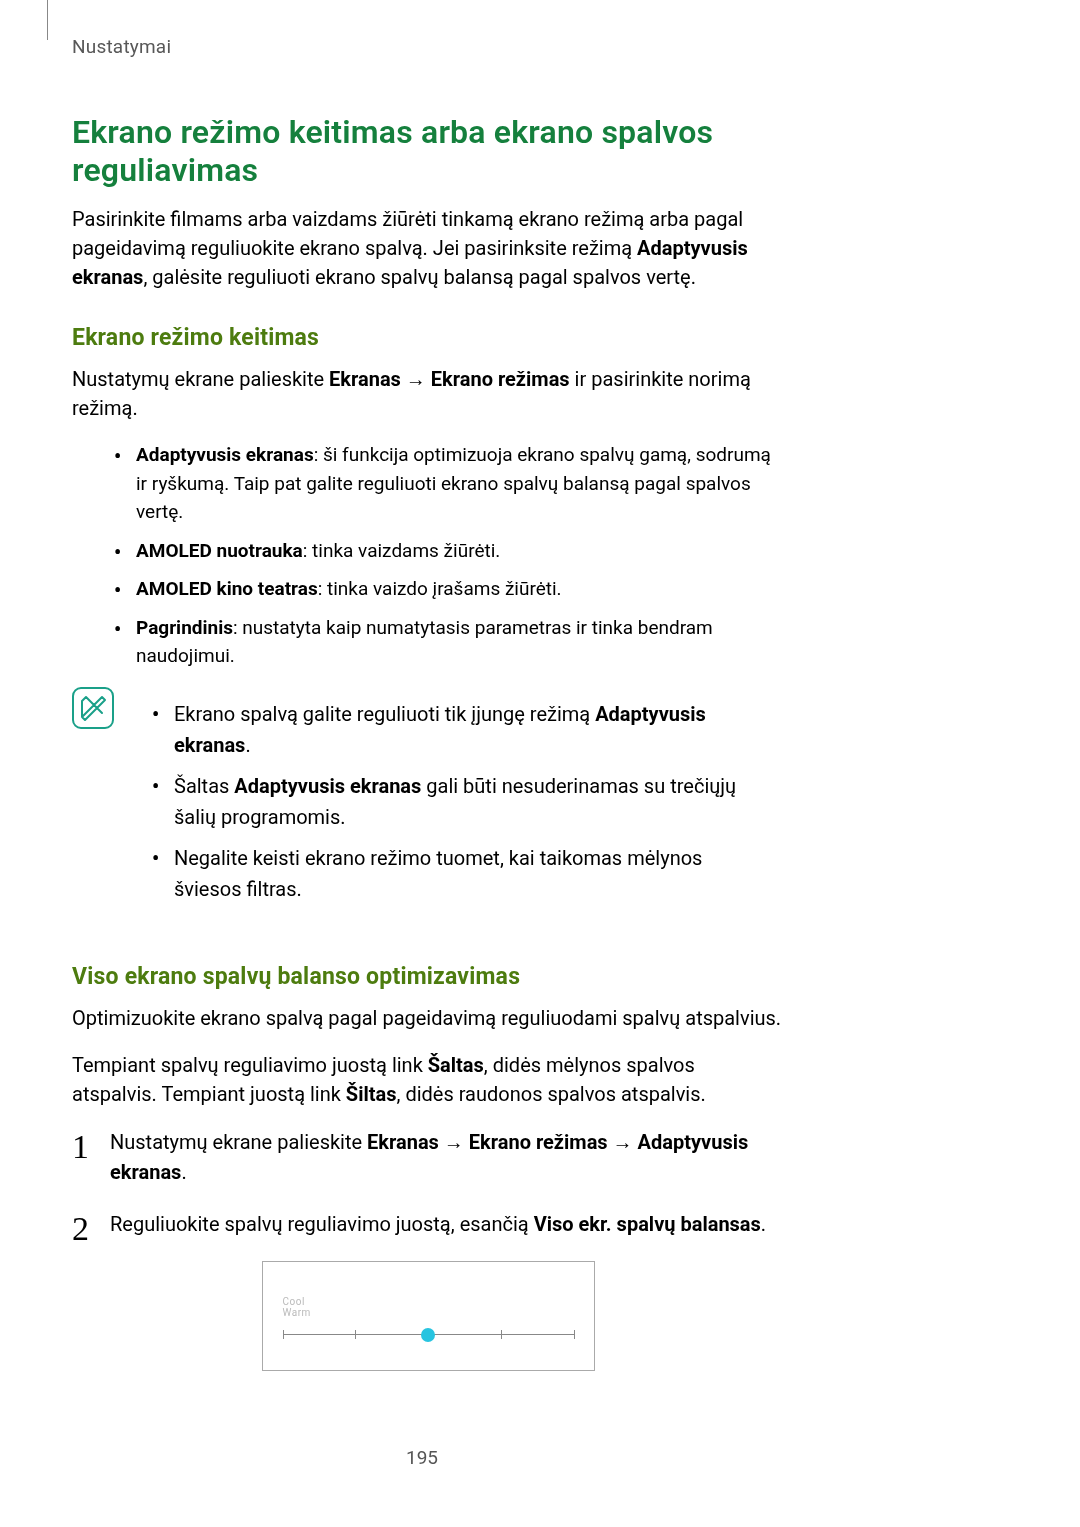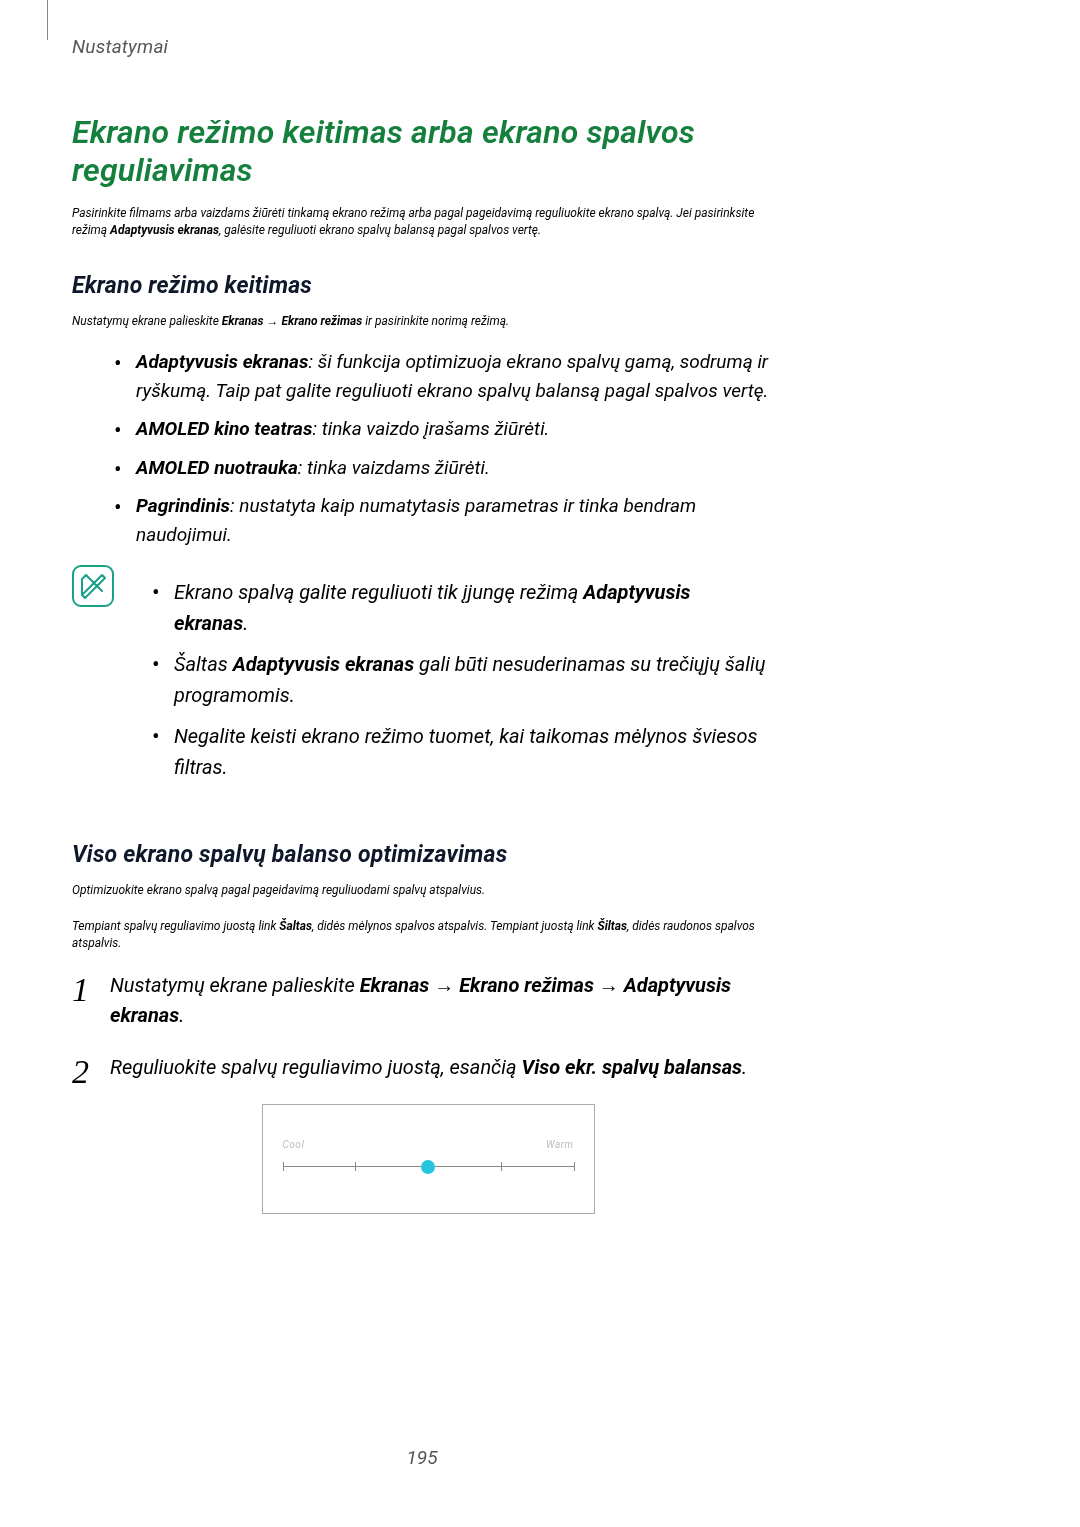--- a/index.html
+++ b/index.html
@@ -10,21 +10,20 @@
     background: #ffffff;
     font-family: -apple-system, BlinkMacSystemFont, "Segoe UI", Roboto, sans-serif;
     color: #000000;
   }
   .page {
     position: relative;
     width: 856px;
     height: 1527px;
     padding: 35px 72px 0 72px;
     box-sizing: border-box;
-    font-style: italic;
   }
   .left-margin-line {
     position: absolute;
     left: 47px;
     top: 0;
     width: 1px;
     height: 40px;
     background: #888;
   }
   .header {
@@ -34,29 +33,29 @@
     letter-spacing: 0.2px;
   }
   .h1 {
     font-size: 32px;
     color: #15803d;
     font-weight: 600;
     letter-spacing: 0.2px;
     margin-bottom: 16px;
   }
   .body-text {
-    font-size: 12px;
+    font-size: 20px;
     line-height: 1.45;
     color: #000;
     margin-bottom: 18px;
   }
   .h2 {
     font-size: 23px;
     font-weight: 700;
-    color: #0f172a;
+    color: #4d7c0f;
     margin-top: 32px;
     margin-bottom: 14px;
     letter-spacing: 0.2px;
   }
   .list-level1 {
     list-style: none;
     padding: 0;
     margin: 0 0 12px 42px;
   }
   .list-level1 > li {
@@ -143,20 +142,21 @@
     box-sizing: border-box;
     padding: 34px 20px 0 20px;
   }
   .slider-labels {
     display: flex;
     justify-content: space-between;
     font-size: 10px;
     color: #bbb;
     letter-spacing: 0.5px;
     margin-bottom: 8px;
+    flex-direction: column;
   }
   .slider-track {
     position: relative;
     width: 100%;
     height: 18px;
   }
   .slider-line {
     position: absolute;
     top: 8px;
     left: 0;
@@ -206,22 +206,22 @@
   </div>
 
   <div class="h2">Ekrano režimo keitimas</div>
 
   <div class="body-text">
     <span>Nustatymų ekrane palieskite </span><b>Ekranas</b><span> → </span><b>Ekrano režimas</b><span> ir pasirinkite norimą režimą.</span>
   </div>
 
   <ul class="list-level1">
     <li><b>Adaptyvusis ekranas</b><span>: ši funkcija optimizuoja ekrano spalvų gamą, sodrumą ir ryškumą. Taip pat galite reguliuoti ekrano spalvų balansą pagal spalvos vertę.</span></li>
+    <li><b>AMOLED nuotrauka</b><span>: tinka vaizdams žiūrėti.</span></li>
     <li><b>AMOLED kino teatras</b><span>: tinka vaizdo įrašams žiūrėti.</span></li>
-    <li><b>AMOLED nuotrauka</b><span>: tinka vaizdams žiūrėti.</span></li>
     <li><b>Pagrindinis</b><span>: nustatyta kaip numatytasis parametras ir tinka bendram naudojimui.</span></li>
   </ul>
 
   <div class="note-row">
     <svg class="note-icon" viewBox="0 0 42 42">
       <rect x="1" y="1" width="40" height="40" rx="8" fill="#ffffff" stroke="#1aa089" stroke-width="2"></rect>
       <path d="M10 30 L22 18 L14 10 L10 14 Z M22 18 L30 26 M14 10 L26 22 M10 30 L30 10 M30 10 L33 13 L13 33 L10 30 Z" stroke="#1aa089" stroke-width="2" fill="none" stroke-linejoin="round" stroke-linecap="round"></path>
     </svg>
     <ul class="note-list">
       <li><span>Ekrano spalvą galite reguliuoti tik įjungę režimą </span><b>Adaptyvusis ekranas</b><span>.</span></li>

